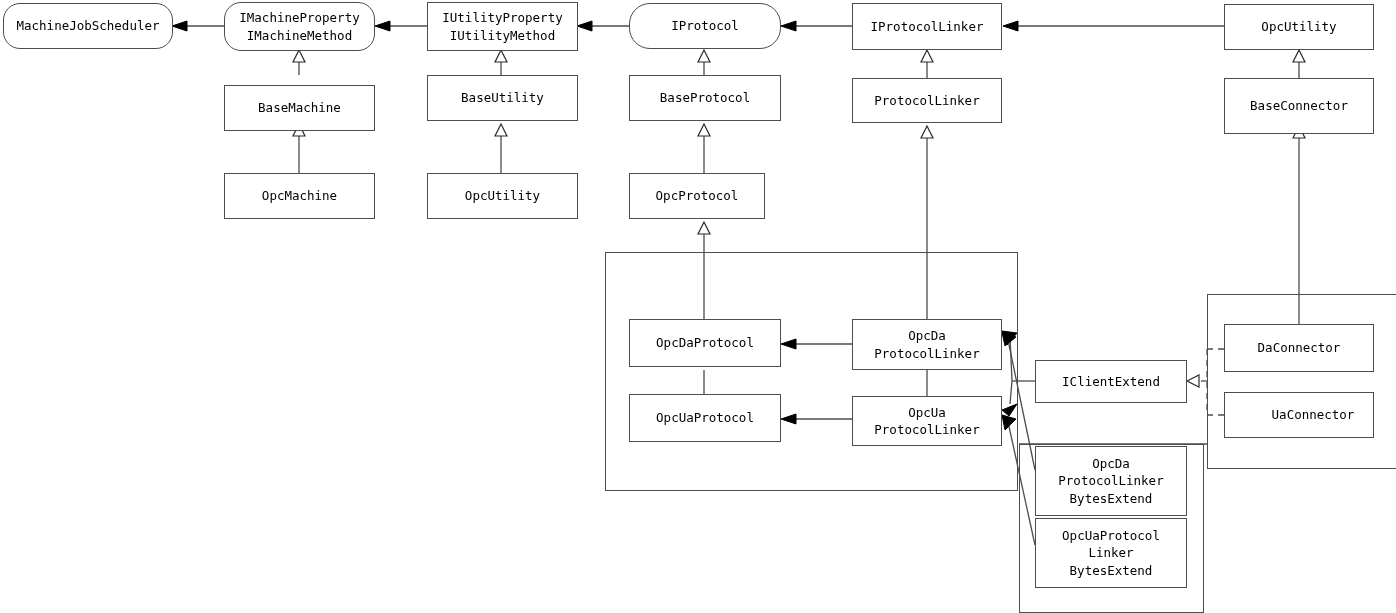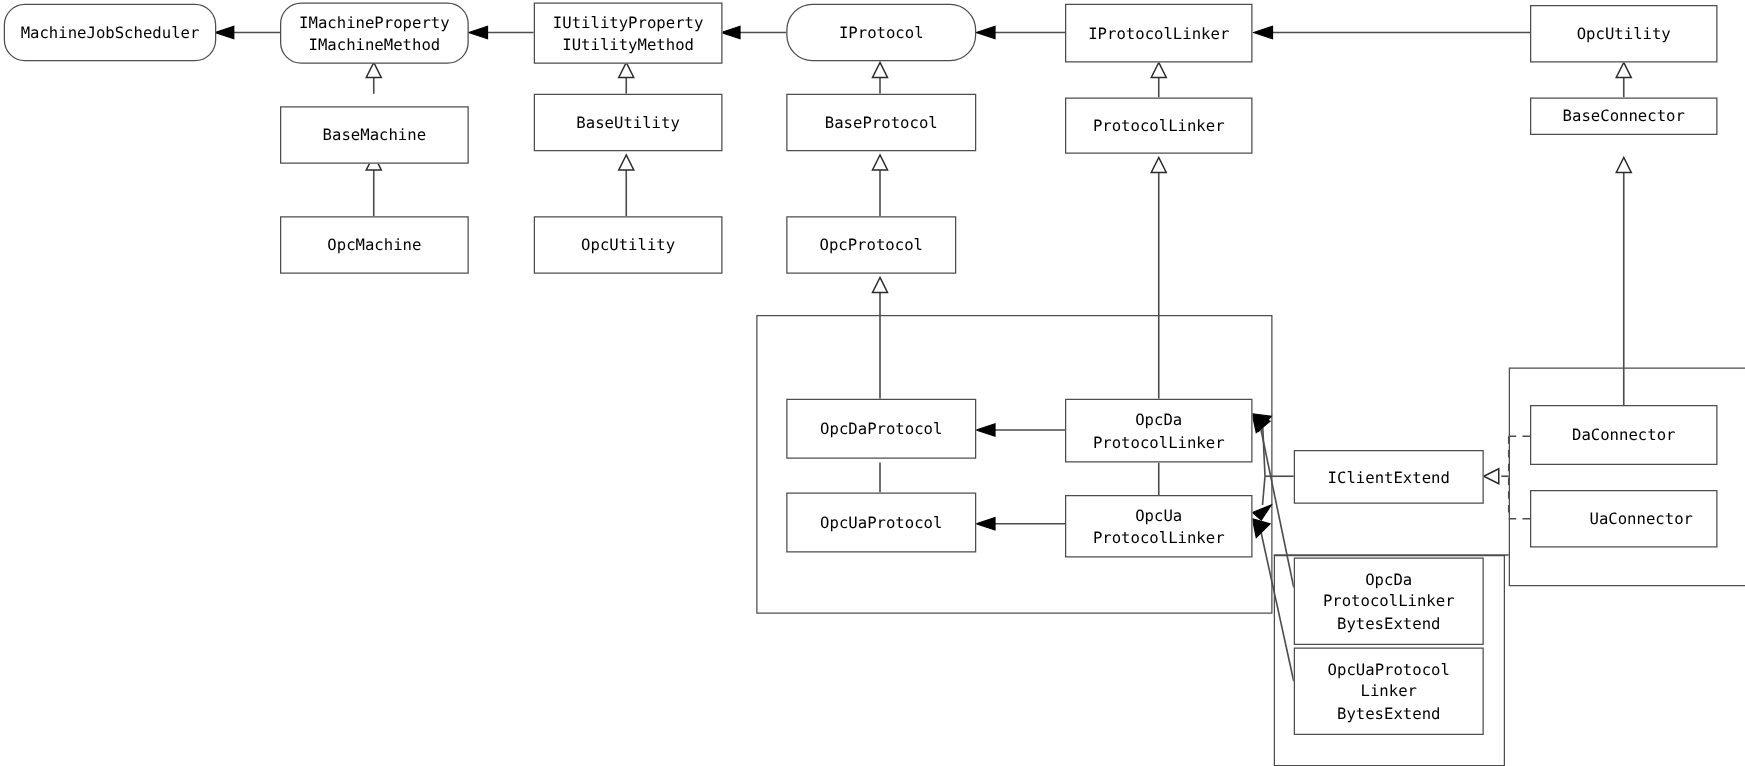--- a/index.html
+++ b/index.html
@@ -157,19 +157,19 @@
   <div class="uml-box" style="left:1035px;top:446px;width:152px;height:70px;">OpcDa
 ProtocolLinker
 BytesExtend</div>
 
   <div class="uml-box" style="left:1035px;top:518px;width:152px;height:70px;">OpcUaProtocol
 Linker
 BytesExtend</div>
 
   <div class="uml-box" style="left:1224px;top:4px;width:150px;height:46px;">OpcUtility</div>
 
-  <div class="uml-box" style="left:1224px;top:78px;width:150px;height:30px;">BaseConnector</div>
+  <div class="uml-box" style="left:1224px;top:78px;width:150px;height:56px;">BaseConnector</div>
 
   <div class="uml-box" style="left:1224px;top:324px;width:150px;height:48px;">DaConnector</div>
 
   <div class="uml-box" style="left:1224px;top:392px;width:150px;height:46px;padding-left:28px;">UaConnector</div>
 
 </div>
 
 </body></html>

